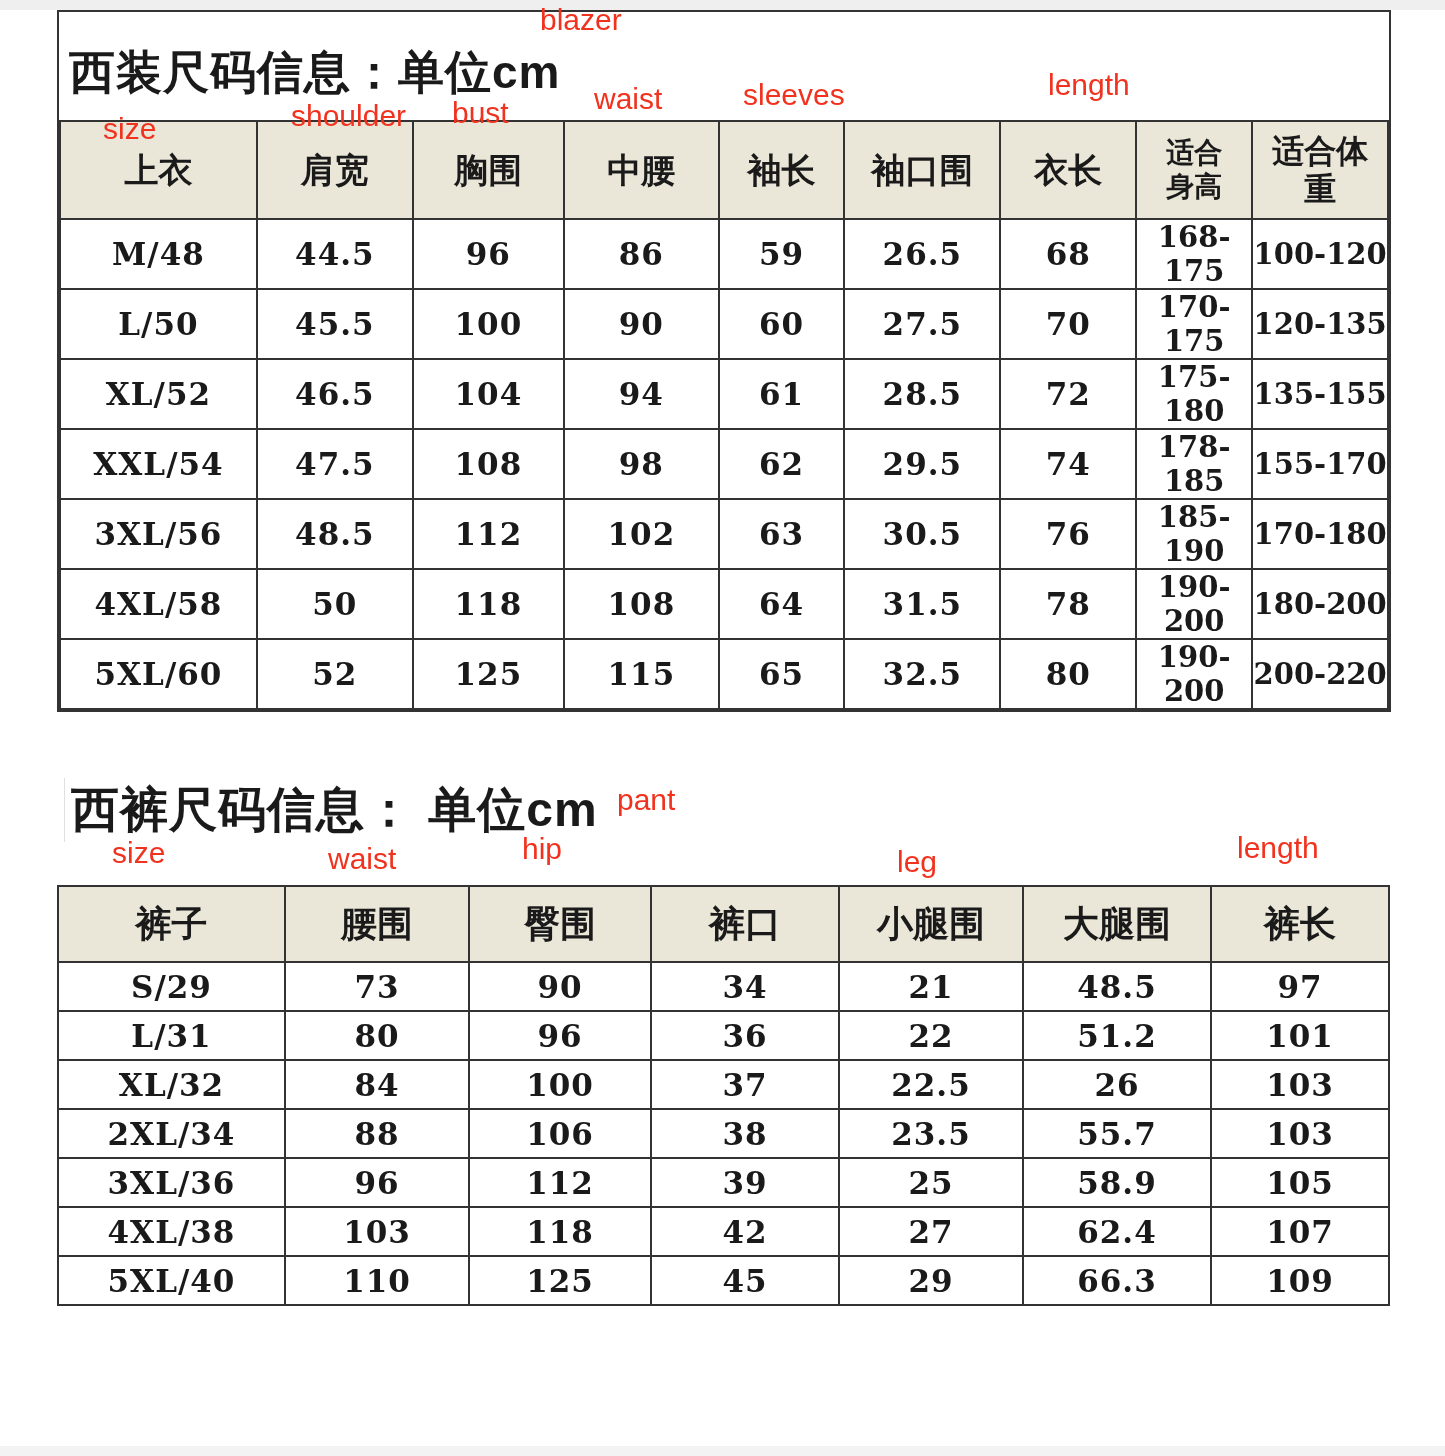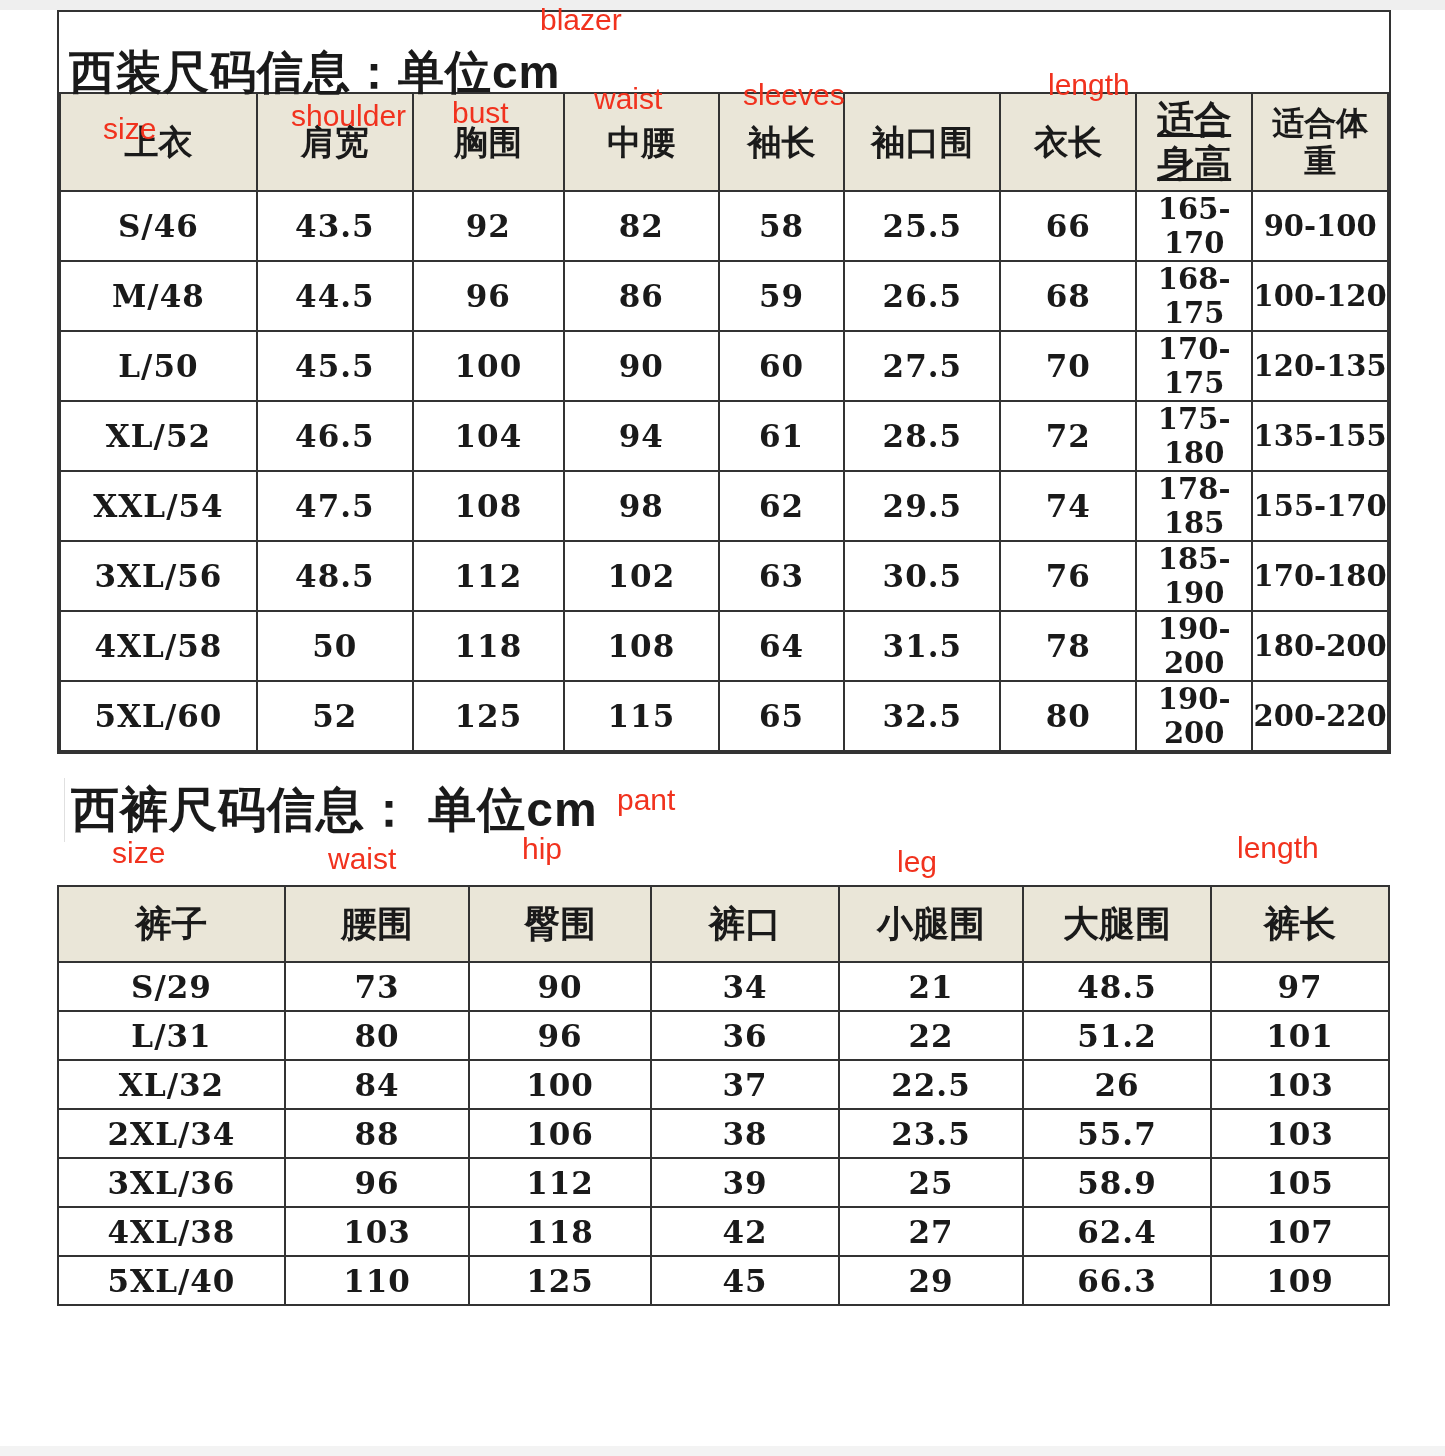--- a/index.html
+++ b/index.html
@@ -10,40 +10,40 @@
   }
   *{box-sizing:border-box;margin:0;padding:0;}
   html,body{width:1445px;height:1456px;background:#ffffff;overflow:hidden;
     font-family:"Liberation Sans", sans-serif;color:var(--text-col);}
   .stage{position:relative;width:1445px;height:1456px;background:#ffffff;}
   .top-strip{position:absolute;left:0;top:0;width:1445px;height:10px;background:#efefef;}
   .bottom-strip{position:absolute;left:0;top:1446px;width:1445px;height:10px;background:#f3f3f3;}
 
   
   .blazer-box{position:absolute;left:57px;top:10px;width:1334px;border:2px solid var(--border-col);background:#ffffff;}
-  .blazer-title{height:80px;padding:30px 0 0 10px;font-size:46px;font-weight:bold;letter-spacing:1px;
+  .blazer-title{height:108px;padding:30px 0 0 10px;font-size:46px;font-weight:bold;letter-spacing:1px;
     font-family:"Liberation Sans", sans-serif;}
 
   table{border-collapse:collapse;width:100%;table-layout:fixed;}
   th,td{border:2px solid var(--border-col);text-align:center;vertical-align:middle;overflow:hidden;}
   thead th{background:var(--header-bg);font-weight:bold;font-size:34px;white-space:pre-line;line-height:1.2;
     font-family:"Liberation Sans", sans-serif;}
   tbody td{background:#ffffff;font-weight:bold;font-size:31px;letter-spacing:1px;
     font-family:"DejaVu Serif", serif;}
 
   #blazer-table thead th{height:98px;}
   #blazer-table tbody td{height:62px;}
   #blazer-table th:nth-child(1){width:193px;}
   #blazer-table th:nth-child(2){width:153px;}
   #blazer-table th:nth-child(3){width:148px;}
   #blazer-table th:nth-child(4){width:152px;}
   #blazer-table th:nth-child(5){width:123px;}
   #blazer-table th:nth-child(6){width:153px;}
   #blazer-table th:nth-child(7){width:133px;}
-  #blazer-table th:nth-child(8){width:114px;font-size:37px;text-decoration:underline;}
+  #blazer-table th:nth-child(8){width:114px;font-size:28px;}
   #blazer-table th:nth-child(9){width:133px;font-size:32px;}
   #blazer-table tbody td:nth-child(8),#blazer-table tbody td:nth-child(9){font-size:29px;letter-spacing:0;}
 
   
   .pants-title{position:absolute;left:64px;top:778px;font-size:48px;font-weight:bold;letter-spacing:1px;
     border-left:1px solid #e0e0e0;padding-left:6px;}
   .pants-box{position:absolute;left:57px;top:885px;width:1331px;}
   #pants-table thead th{height:76px;font-size:36px;}
   #pants-table tbody td{height:49px;}
   #pants-table th:nth-child(1){width:227px;}
@@ -90,31 +90,20 @@
             <th>袖口围</th>
             <th>衣长</th>
             <th>适合
 身高</th>
             <th>适合体
 重</th>
           </tr>
         </thead>
       <tbody>
           <tr>
-            <td>S/46</td>
-            <td>43.5</td>
-            <td>92</td>
-            <td>82</td>
-            <td>58</td>
-            <td>25.5</td>
-            <td>66</td>
-            <td>165-170</td>
-            <td>90-100</td>
-          </tr>
-          <tr>
             <td>M/48</td>
             <td>44.5</td>
             <td>96</td>
             <td>86</td>
             <td>59</td>
             <td>26.5</td>
             <td>68</td>
             <td>168-175</td>
             <td>100-120</td>
           </tr>

